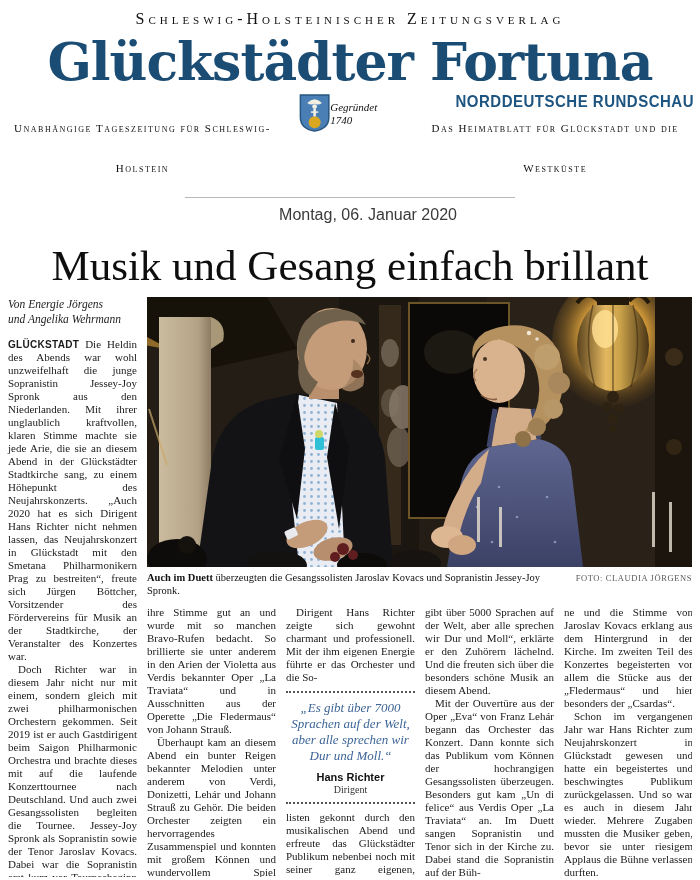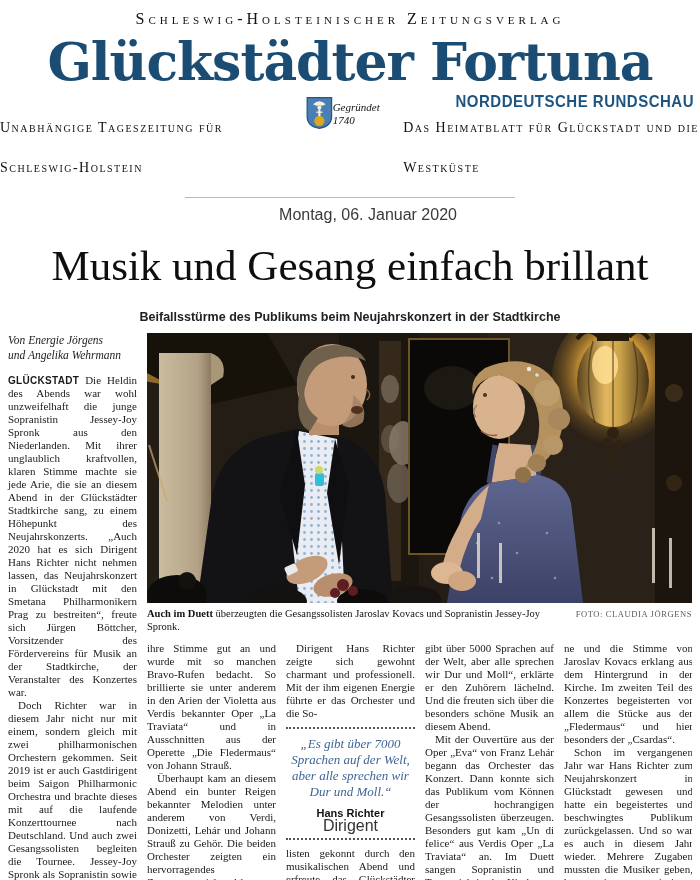--- a/index.html
+++ b/index.html
@@ -8,29 +8,29 @@
   
   .masthead{padding-top:10px;}
   .publisher{text-align:center;font-variant:small-caps;font-size:16px;line-height:18px;
              letter-spacing:4px;color:#111;}
   .paper-title{text-align:center;font-family:"DejaVu Serif",serif;font-weight:bold;
                font-size:52px;line-height:60px;color:#1b4d74;letter-spacing:-1px;margin-top:4px;}
   .edition{text-align:right;padding-right:6px;font-family:"Liberation Sans",sans-serif;
            font-weight:700;font-size:15px;line-height:16px;color:#1d5480;letter-spacing:.5px;
            transform:scaleY(1.15);transform-origin:right top;}
   .tagline-row{display:flex;justify-content:center;align-items:flex-start;gap:14px;margin-top:0;}
-  .tagline{font-variant:small-caps;font-size:14px;line-height:40px;letter-spacing:1.5px;color:#111;}
+  .tagline{font-variant:small-caps;font-size:11px;line-height:40px;letter-spacing:1.5px;color:#111;text-align:center;}
   .crest-col{display:flex;align-items:center;margin-top:-16px;}
   .founded{font-style:italic;font-size:11px;line-height:13px;color:#111;margin-top:1px;}
   .rule{width:330px;border:0;border-top:1px solid #b8b8b8;margin:9px auto 7px;}
   .dateline{text-align:center;font-family:"Liberation Sans",sans-serif;font-size:16px;
             line-height:20px;color:#3a3a3a;padding-left:36px;}
   
   .headline{text-align:center;font-size:43px;line-height:48px;font-weight:400;color:#0e0e0e;
-            margin:17px 0 19px;}
+            margin:17px 0 7px;}
   .subheadline{text-align:center;font-family:"Liberation Sans",sans-serif;font-weight:700;
                font-size:12.5px;line-height:16px;color:#222;margin-bottom:8px;}
   
   .article{display:flex;gap:10px;padding:0 8px;height:580px;overflow:hidden;margin-top:4px;}
   .col{width:129px;flex:0 0 129px;text-align:justify;font-size:11px;line-height:13px;
        hyphens:auto;-webkit-hyphens:auto;}
   .col p{margin:0;text-indent:10px;}
   .col p.cont,.col p.first{text-indent:0;}
   .lead-word{font-family:"Liberation Sans",sans-serif;font-weight:700;font-size:10px;
              letter-spacing:.3px;}
@@ -43,21 +43,21 @@
   .caption .cap-text{flex:1;}
   .caption b{font-weight:700;}
   .credit{white-space:nowrap;font-size:8.5px;letter-spacing:.6px;color:#5a5a5a;}
   .cols4{display:flex;gap:10px;flex:1;overflow:hidden;}
   
   .pull-quote{margin:7px 0;padding:7px 2px 6px;border-top:2px dotted #555;
               border-bottom:2px dotted #555;text-align:center;text-indent:0;}
   .pq-text{font-style:italic;font-size:13px;line-height:16px;color:#3d6496;}
   .pq-author{font-family:"Liberation Sans",sans-serif;font-weight:700;font-size:11px;
              line-height:13px;margin-top:7px;color:#111;}
-  .pq-role{font-family:Liberation Sans, sans-serif;font-size:16px;line-height:12px;color:#333;}
+  .pq-role{font-family:Liberation Serif, serif;font-size:10px;line-height:12px;color:#333;}
 </style>
 </head>
 <body>
 
 <div class="page">
 
   <div class="masthead">
     <div class="publisher">Schleswig-Holsteinischer Zeitungsverlag</div>
     <div class="paper-title">Glückstädter Fortuna</div>
     <div class="edition">NORDDEUTSCHE RUNDSCHAU</div>
@@ -75,21 +75,20 @@
         <span class="founded">Gegründet 1740</span>
       </span>
       <span class="tagline">Das Heimatblatt für Glückstadt und die Westküste</span>
     </div>
   </div>
 
   <hr class="rule">
   <div class="dateline">Montag, 06. Januar 2020</div>
 
   <div class="headline">Musik und Gesang einfach brillant</div>
-  <div class="subheadline">Beifallsstürme des Publikums beim Neujahrskonzert in der Stadtkirche</div>
 
   <div class="article">
 
     <div class="col">
       <div class="byline">
         <div>Von Energie Jörgens</div>
         <div>und Angelika Wehrmann</div>
       </div>
       <p class="first"><span class="lead-word">GLÜCKSTADT</span> <span>Die Heldin des Abends war wohl unzweifelhaft die junge Sopranistin Jessey-Joy Spronk aus den Niederlanden. Mit ihrer unglaublich kraftvollen, klaren Stimme machte sie jede Arie, die sie an diesem Abend in der Glückstädter Stadtkirche sang, zu einem Höhepunkt des Neujahrskonzerts. „Auch 2020 hat es sich Dirigent Hans Richter nicht nehmen lassen, das Neujahrskonzert in Glückstadt mit den Smetana Philharmonikern Prag zu bestreiten“, freute sich Jürgen Böttcher, Vorsitzender des Fördervereins für Musik an der Stadtkirche, der Veranstalter des Konzertes war.</span></p>
       <p>Doch Richter war in diesem Jahr nicht nur mit einem, sondern gleich mit zwei philharmonischen Orchestern gekommen. Seit 2019 ist er auch Gastdirigent beim Saigon Philharmonic Orchestra und brachte dieses mit auf die laufende Konzerttournee nach Deutschland. Und auch zwei Gesangssolisten begleiten die Tournee. Jessey-Joy Spronk als Sopranistin sowie der Tenor Jaroslav Kovacs. Dabei war die Sopranistin erst kurz vor Tourneebeginn spontan für die erkrankte Nuri Park eingesprungen.</p>

